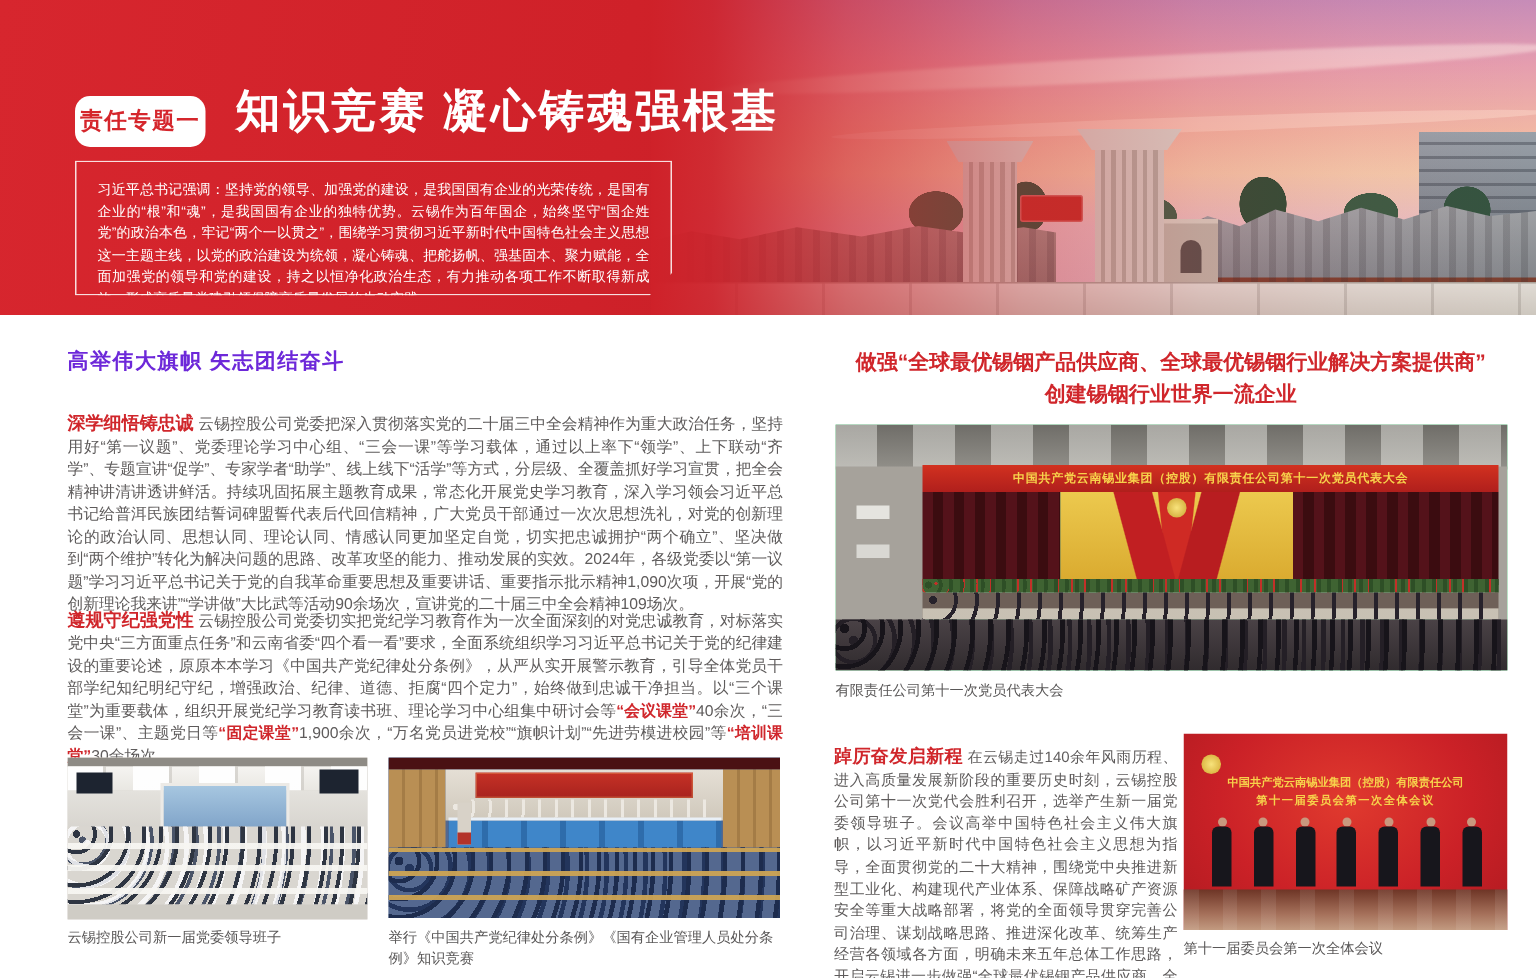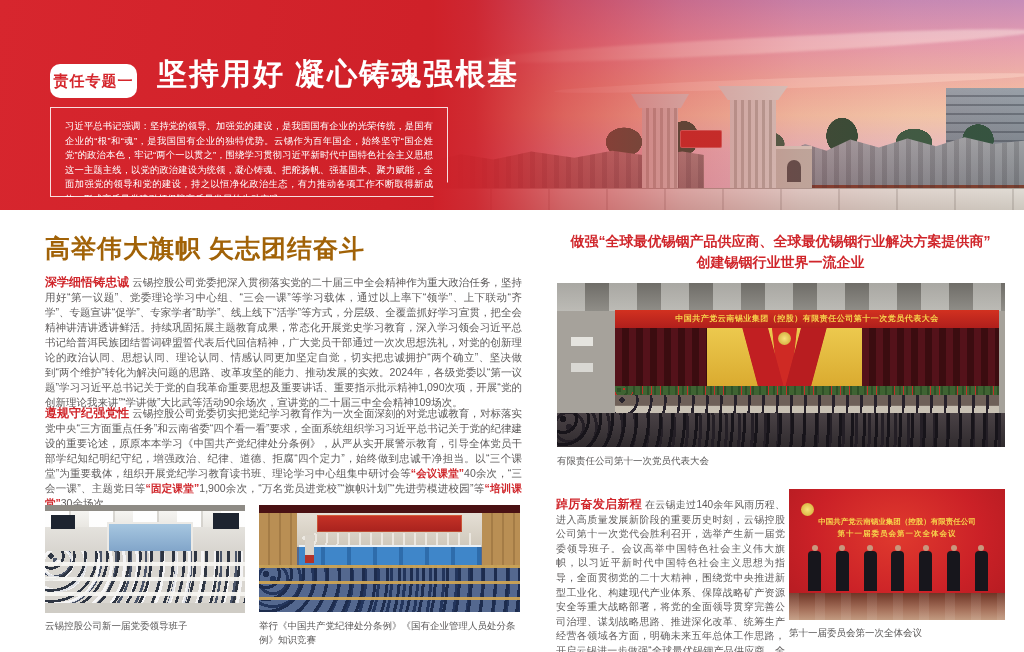--- a/index.html
+++ b/index.html
@@ -58,21 +58,21 @@
   .quote-box::after{content:"";position:absolute;right:-4px;bottom:3px;width:24px;height:1px;
      background:rgba(255,255,255,.85);transform:rotate(-45deg);}
 
   
   .body-p{font-size:10.5px;line-height:15px;color:#5e5b5b;text-align:justify;}
   .seg-lead{color:#d0262b;font-weight:bold;font-size:12px;}
   .seg-hl{color:#d0262b;font-weight:bold;}
   .caption{font-size:9.5px;line-height:13.5px;color:#595757;}
 
   
-  .left-heading{left:45px;top:232px;color:#a16207;font-size:25px;font-weight:bold;letter-spacing:1px;white-space:nowrap;}
+  .left-heading{left:45px;top:232px;color:#6d28d9;font-size:14px;font-weight:bold;letter-spacing:1px;white-space:nowrap;}
   .left-para1{left:45px;top:264px;width:477px;}
   .left-para2{left:45px;top:395px;width:477px;}
   .lphoto1{left:45px;top:505px;width:200px;height:108px;overflow:hidden;background:#d9d6d0;}
   .lphoto2{left:259px;top:505px;width:261px;height:107px;overflow:hidden;background:#54688f;}
   .lcap1{left:45px;top:619px;width:205px;}
   .lcap2{left:259px;top:619px;width:262px;}
 
   
   .mp-top{left:0;top:0;width:200px;height:6px;background:#8e8b85;}
   .mp-ceiling{left:0;top:6px;width:200px;height:16px;background:linear-gradient(180deg,#f5f4f1,#e9e7e2);}
@@ -185,21 +185,21 @@
     <div class="abs bp-gatehouse">
         <i></i>
       </div>
     <div class="abs bp-sign"></div>
     <div class="abs bp-ground">
         <i></i>
       </div>
     <div class="abs bp-redfade"></div>
   </div>
   <div class="abs topic-tag">责任专题一</div>
-  <div class="abs main-title">坚持用好  凝心铸魂强根基</div>
+  <div class="abs main-title">知识竞赛  凝心铸魂强根基</div>
   <div class="abs quote-box">习近平总书记强调：坚持党的领导、加强党的建设，是我国国有企业的光荣传统，是国有企业的“根”和“魂”，是我国国有企业的独特优势。云锡作为百年国企，始终坚守“国企姓党”的政治本色，牢记“两个一以贯之”，围绕学习贯彻习近平新时代中国特色社会主义思想这一主题主线，以党的政治建设为统领，凝心铸魂、把舵扬帆、强基固本、聚力赋能，全面加强党的领导和党的建设，持之以恒净化政治生态，有力推动各项工作不断取得新成效，形成高质量党建引领保障高质量发展的生动实践。</div>
 </div>
 
 <div class="abs left-heading">高举伟大旗帜  矢志团结奋斗</div>
 <p class="abs body-p left-para1"><span class="seg-lead">深学细悟铸忠诚</span><span> 云锡控股公司党委把深入贯彻落实党的二十届三中全会精神作为重大政治任务，坚持用好“第一议题”、党委理论学习中心组、“三会一课”等学习载体，通过以上率下“领学”、上下联动“齐学”、专题宣讲“促学”、专家学者“助学”、线上线下“活学”等方式，分层级、全覆盖抓好学习宣贯，把全会精神讲清讲透讲鲜活。持续巩固拓展主题教育成果，常态化开展党史学习教育，深入学习领会习近平总书记给普洱民族团结誓词碑盟誓代表后代回信精神，广大党员干部通过一次次思想洗礼，对党的创新理论的政治认同、思想认同、理论认同、情感认同更加坚定自觉，切实把忠诚拥护“两个确立”、坚决做到“两个维护”转化为解决问题的思路、改革攻坚的能力、推动发展的实效。2024年，各级党委以“第一议题”学习习近平总书记关于党的自我革命重要思想及重要讲话、重要指示批示精神1,090次项，开展“党的创新理论我来讲”“学讲做”大比武等活动90余场次，宣讲党的二十届三中全会精神109场次。</span></p>
 <p class="abs body-p left-para2"><span class="seg-lead">遵规守纪强党性</span><span> 云锡控股公司党委切实把党纪学习教育作为一次全面深刻的对党忠诚教育，对标落实党中央“三方面重点任务”和云南省委“四个看一看”要求，全面系统组织学习习近平总书记关于党的纪律建设的重要论述，原原本本学习《中国共产党纪律处分条例》，从严从实开展警示教育，引导全体党员干部学纪知纪明纪守纪，增强政治、纪律、道德、拒腐“四个定力”，始终做到忠诚干净担当。以“三个课堂”为重要载体，组织开展党纪学习教育读书班、理论学习中心组集中研讨会等</span><span class="seg-hl">“会议课堂”</span><span>40余次，“三会一课”、主题党日等</span><span class="seg-hl">“固定课堂”</span><span>1,900余次，“万名党员进党校”“旗帜计划”“先进劳模进校园”等</span><span class="seg-hl">“培训课堂”</span><span>30余场次。</span></p>
 
 <div class="abs lphoto1">
   <div class="abs mp-top"></div>
   <div class="abs mp-ceiling">

